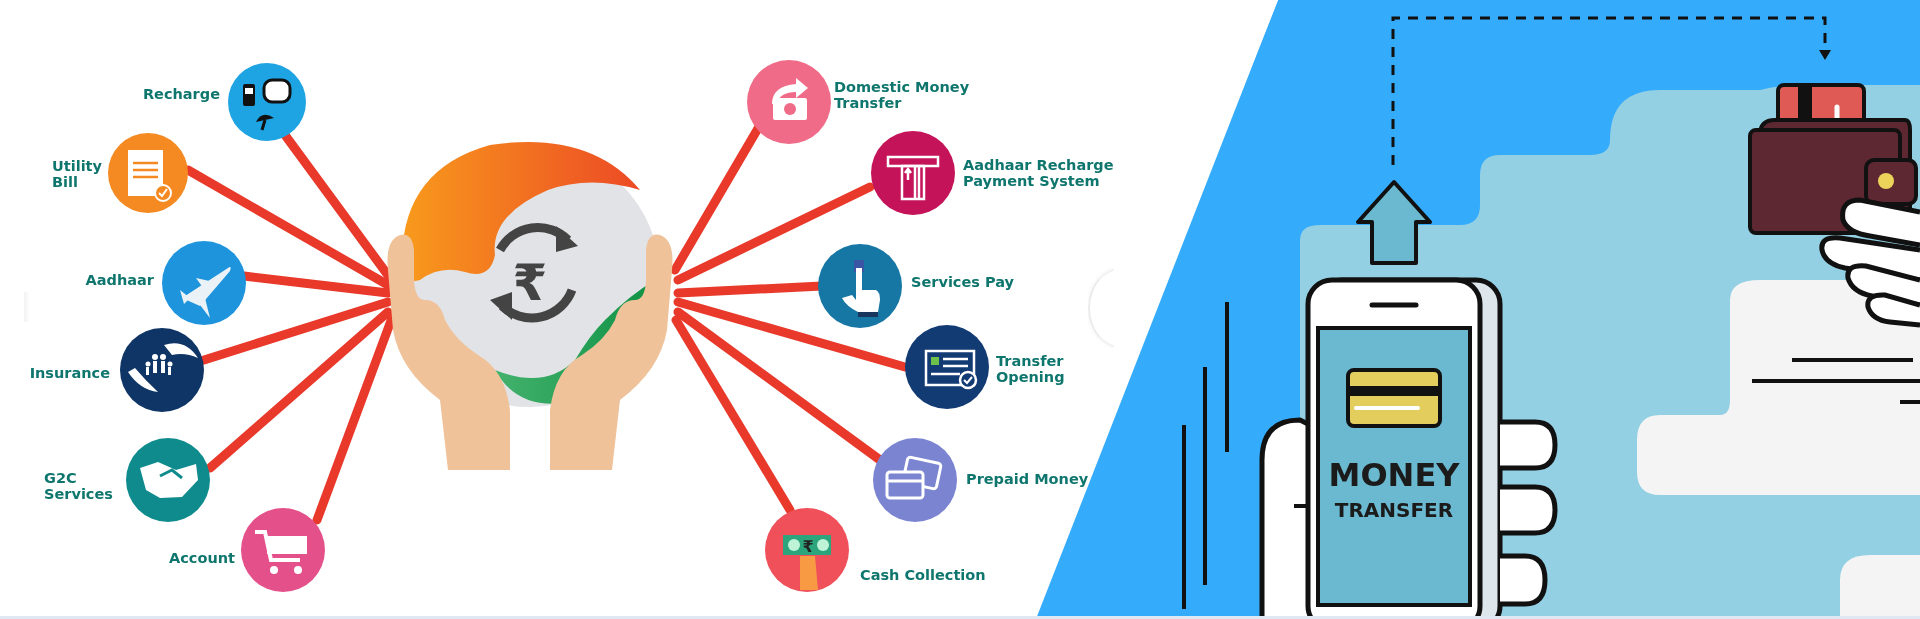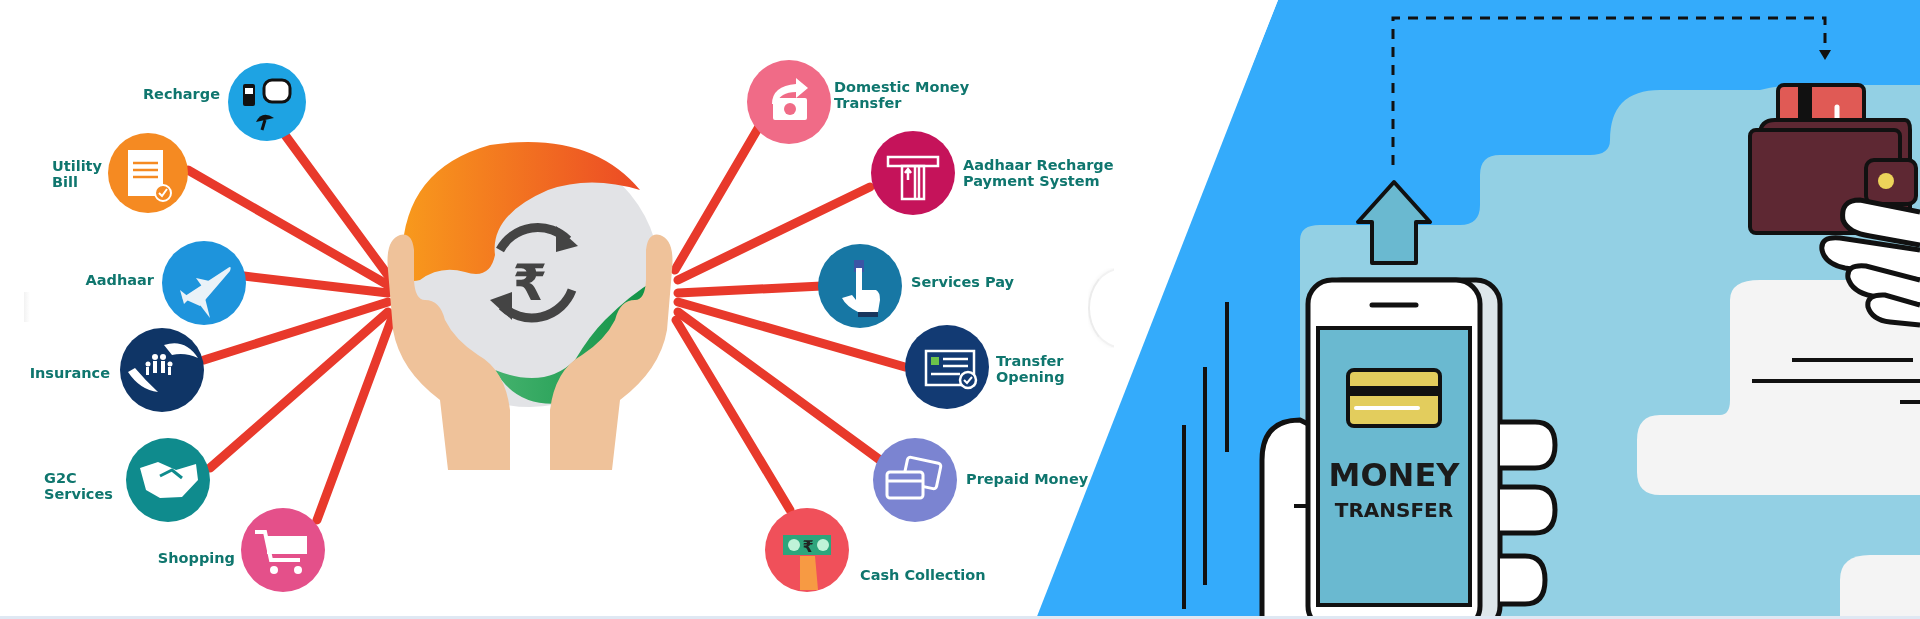--- a/index.html
+++ b/index.html
@@ -277,21 +277,21 @@
   <div class="svc-label center-align" style="left:52px; top:158px; width:56px;">
     <div>Utility</div>
     <div>Bill</div>
   </div>
   <div class="svc-label right-align" style="left:80px; top:272px; width:74px;">Aadhaar</div>
   <div class="svc-label right-align" style="left:18px; top:365px; width:92px;">Insurance</div>
   <div class="svc-label center-align" style="left:36px; top:470px; width:80px;margin-left:8px;">
     <div>G2C</div>
     <div>Services</div>
   </div>
-  <div class="svc-label right-align" style="left:140px; top:550px; width:95px;">Shopping</div>
+  <div class="svc-label right-align" style="left:140px; top:550px; width:95px;">Account</div>
 
   <div class="svc-label center-align" style="left:834px; top:79px; width:130px;">
     <div>Domestic Money</div>
     <div>Transfer</div>
   </div>
   <div class="svc-label" style="left:963px; top:157px; width:140px;">
     <div>Aadhaar Recharge</div>
     <div>Payment System</div>
   </div>
   <div class="svc-label" style="left:911px; top:274px; width:120px;">Services Pay</div>

